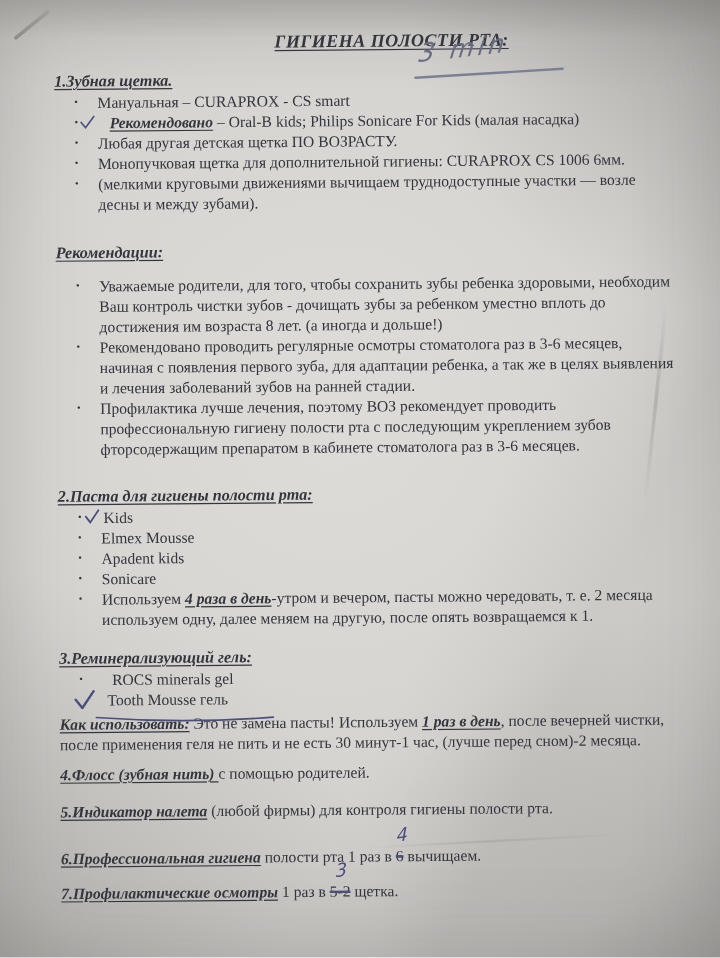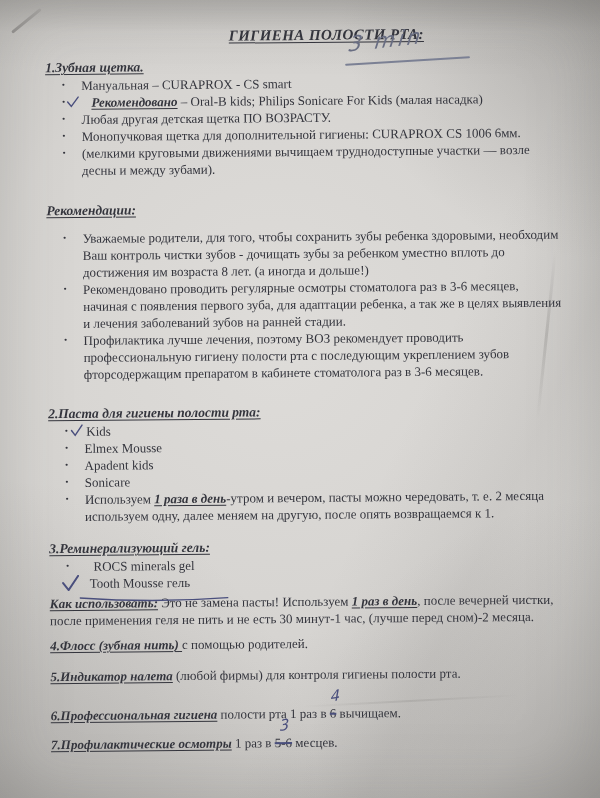--- a/index.html
+++ b/index.html
@@ -107,21 +107,21 @@
     <h2 class="biu h-s2">2.Паста для гигиены полости рта: </h2>
     <ul class="tight">
       <li><span class="dot">·</span><span class="check check-elmex">
             <svg width="13" height="13" viewBox="0 0 16 14">
               <path d="M1.5,7 L6,13 L14.5,0.5" fill="none" stroke="currentColor" stroke-width="1.8" stroke-linecap="round"></path>
             </svg>
           </span><span style="padding-left:2px">Kids</span></li>
       <li><span class="dot">·</span><span>Elmex Mousse</span></li>
       <li><span class="dot">·</span><span>Apadent kids</span></li>
       <li><span class="dot">·</span><span>Sonicare</span></li>
-      <li><span class="dot">·</span><span><span>Используем </span><span class="biu">1 раза в день</span><span>-утром и вечером, пасты можно чередовать, т. е. 2 месяца используем одну, далее меняем на другую, после опять возвращаемся к 1.</span></span></li>
+      <li><span class="dot">·</span><span><span>Используем </span><span class="biu">4 раза в день</span><span>-утром и вечером, пасты можно чередовать, т. е. 2 месяца используем одну, далее меняем на другую, после опять возвращаемся к 1.</span></span></li>
     </ul>
 
     <h2 class="biu h-s3">3.Реминерализующий гель: </h2>
     <ul class="tight">
       <li><span class="dot">·</span><span style="padding-left:8px">ROCS minerals gel</span></li>
       <li class="nodot"><span class="check check-big">
             <svg width="18" height="16" viewBox="0 0 18 16">
               <path d="M1.5,8 L7,15 L16.5,1" fill="none" stroke="currentColor" stroke-width="2" stroke-linecap="round"></path>
             </svg>
           </span><span>Tooth Mousse гель</span><span class="pen-underline"><svg width="150" height="7" viewBox="0 0 150 7">
@@ -129,16 +129,16 @@
             </svg></span></li>
     </ul>
     <p class="usage"><span class="biu">Как использовать:</span><span> Это не замена пасты! Используем </span><span class="biu">1 раз в день</span><span>, после вечерней чистки, после применения геля не пить и не есть 30 минут-1 час, (лучше перед сном)-2 месяца.</span></p>
 
     <p class="p4"><span class="biu">4.Флосс (зубная нить) </span><span>с помощью родителей.</span></p>
 
     <p class="p5"><span class="biu">5.Индикатор налета</span><span> (любой фирмы) для контроля гигиены полости рта.</span></p>
 
     <p class="p6"><span class="biu">6.Профессиональная гигиена</span><span> полости рта 1 раз в </span><span class="struck"><span>6</span><span class="hand hand-above">4</span></span><span> вычищаем.</span></p>
 
-    <p class="p7"><span class="biu">7.Профилактические осмотры</span><span> 1 раз в </span><span class="struck"><span>5-6</span><span class="hand hand-above h3">3</span></span><span> месцев.</span></p>
+    <p class="p7"><span class="biu">7.Профилактические осмотры</span><span> 1 раз в </span><span class="struck"><span>5-2</span><span class="hand hand-above h3">3</span></span><span> щетка.</span></p>
 
   </div>
 </div>
 
 </body></html>

